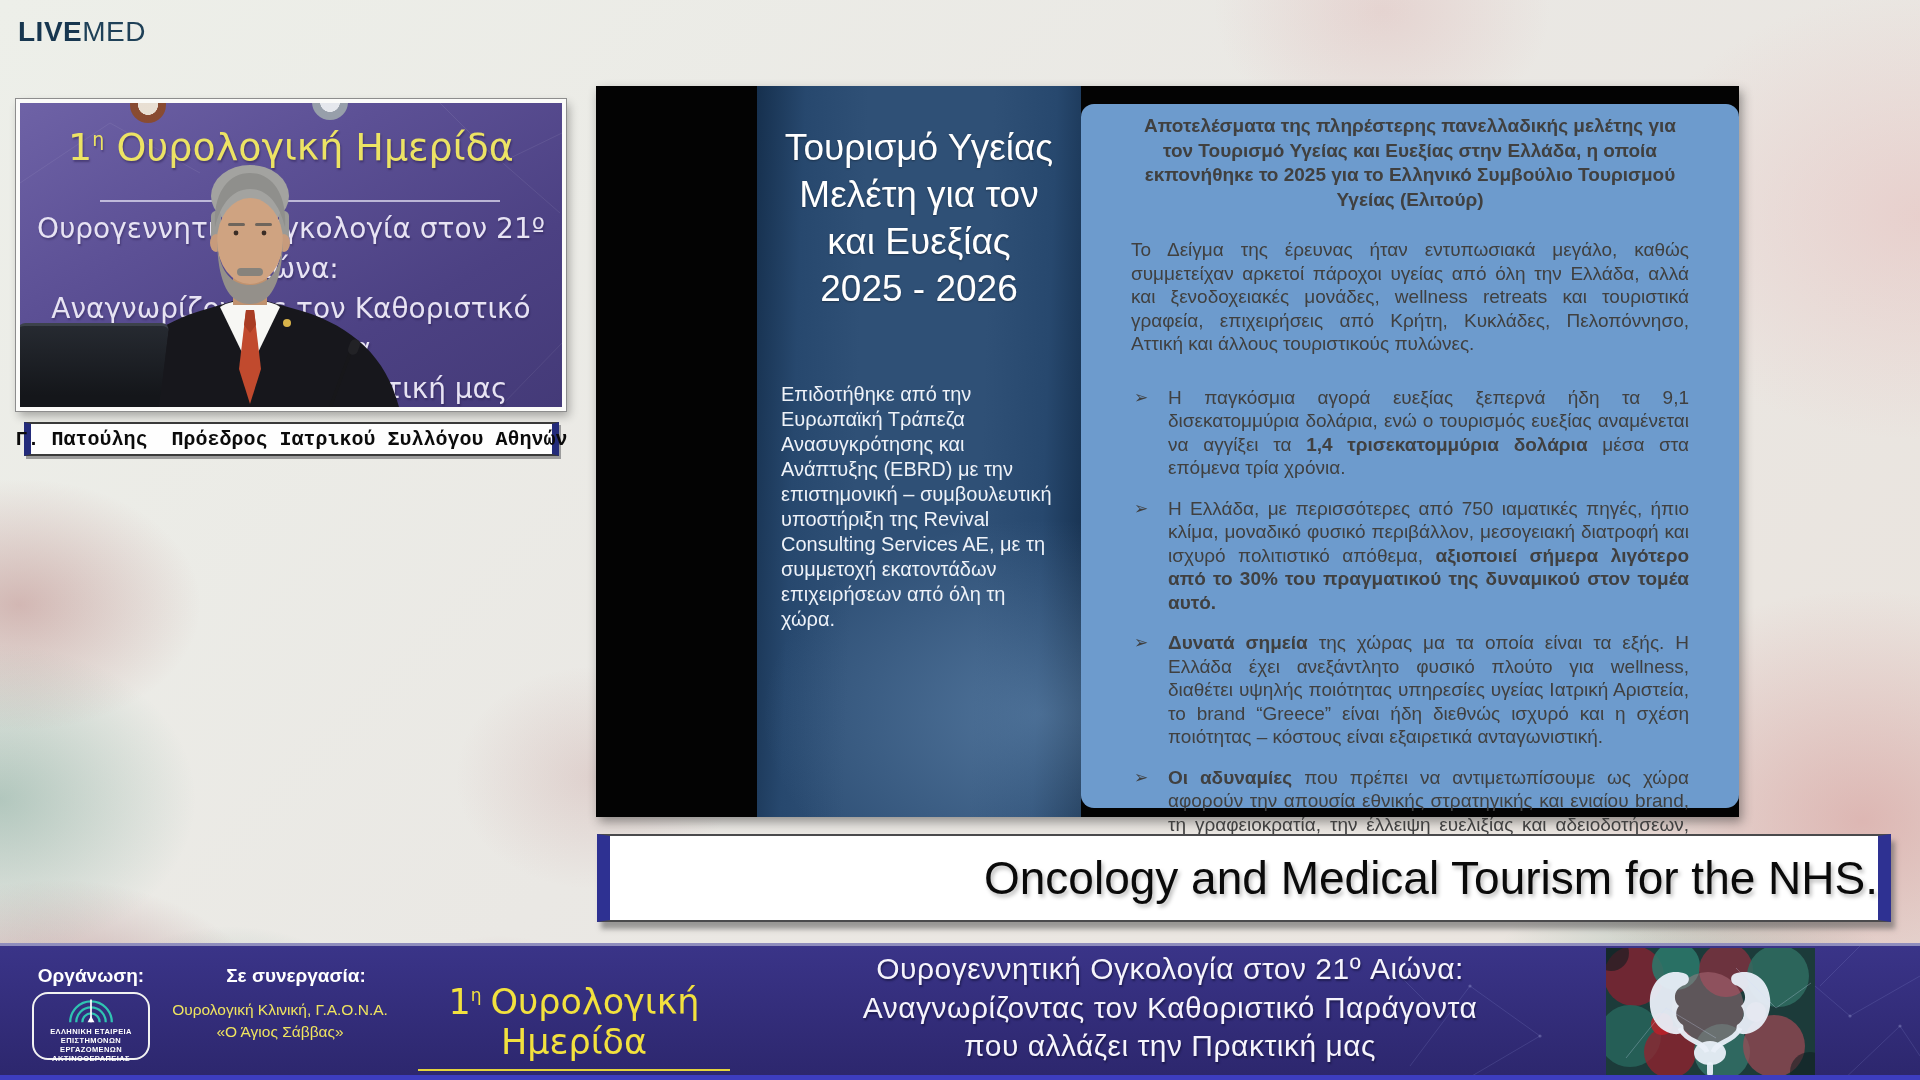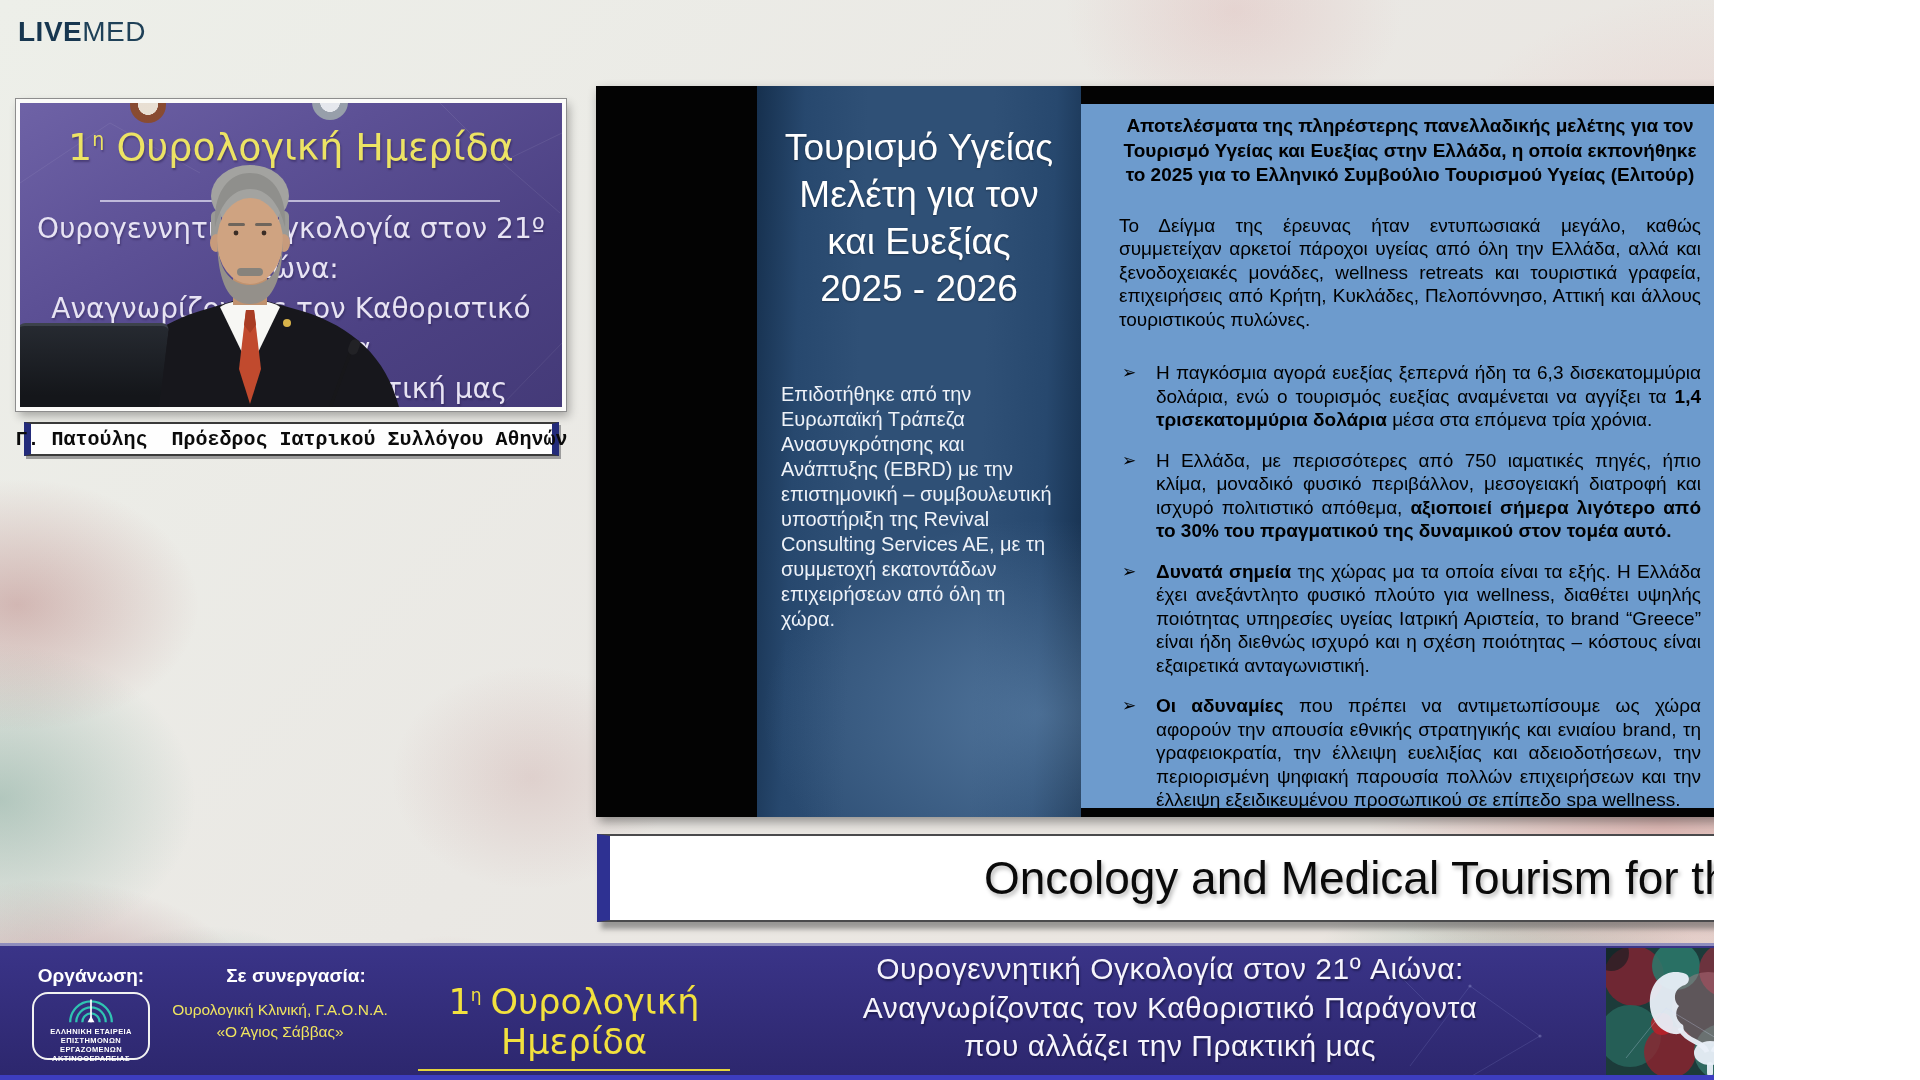--- a/index.html
+++ b/index.html
@@ -1,20 +1,20 @@
 <!DOCTYPE html>
 <html><head>
 <meta charset="utf-8">
 <style>
   * { margin:0; padding:0; box-sizing:border-box; }
   html,body { width:1920px; height:1080px; overflow:hidden; }
   body { font-family:"Liberation Sans", sans-serif; }
 
   .stage {
-    position:relative; width:1714px; height:1080px; overflow:hidden;
+    position:relative; width:1920px; height:1080px; overflow:hidden;
     background:
       radial-gradient(260px 180px at 1% 56%, rgba(150,60,60,.30), transparent 70%),
       radial-gradient(280px 220px at 0% 74%, rgba(45,115,95,.30), transparent 70%),
       radial-gradient(330px 240px at 3% 97%, rgba(125,35,45,.48), transparent 70%),
       radial-gradient(260px 220px at 12% 100%, rgba(30,95,75,.42), transparent 70%),
       radial-gradient(200px 160px at 26% 97%, rgba(150,60,70,.30), transparent 70%),
       radial-gradient(420px 320px at 100% 20%, rgba(228,172,172,.38), transparent 70%),
       radial-gradient(240px 180px at 72% 1%, rgba(214,150,150,.25), transparent 70%),
       radial-gradient(420px 330px at 97% 76%, rgba(195,95,95,.34), transparent 70%),
       radial-gradient(300px 240px at 88% 94%, rgba(60,125,100,.30), transparent 70%),
@@ -74,21 +74,21 @@
   .sl-left {
     position:absolute; left:161px; top:0; width:324px; height:731px;
     background:
       radial-gradient(430px 300px at 88% 86%, rgba(135,175,215,.38), rgba(135,175,215,0) 65%),
       linear-gradient(92deg, #16304e 0%, #27486e 14%, #2f5076 32%, #2f5076 68%, #27486e 86%, #16304e 100%);
   }
   .sl-title { margin:38px 8px 0; text-align:center; color:#ffffff; font-size:37px; line-height:47px; font-weight:400; text-shadow:0 1px 2px rgba(0,0,0,.35); }
   .sl-note { margin:70px 16px 0 24px; color:#eef2f8; font-size:20px; line-height:25px; }
   .sl-right {
     position:absolute; left:485px; top:18px; width:658px; height:704px;
-    background:#6d9bcd; color:#000000; padding:10px 38px 0;
+    background:#6d9bcd; color:#404040; padding:10px 50px 0;border-radius:13px;
   }
   .rp-header { font-weight:700; font-size:19px; line-height:24.5px; text-align:center; }
   .rp-para { margin-top:26px; font-size:19px; line-height:23.5px; text-align:justify; }
   .rp-bullet { position:relative; margin-top:17px; padding-left:37px; font-size:19px; line-height:23.5px; text-align:justify; }
   .rp-bullet.first { margin-top:30px; }
   .rp-arrow { position:absolute; left:3px; top:0; font-size:17px; }
   .rp-bullet b, .rp-header b { font-weight:700; }
 
   
   .onc {
@@ -194,21 +194,21 @@
         <div>και Ευεξίας</div>
         <div>2025 - 2026</div>
       </div>
       <div class="sl-note">Επιδοτήθηκε από την Ευρωπαϊκή Τράπεζα Ανασυγκρότησης και Ανάπτυξης (EBRD) με την επιστημονική – συμβουλευτική υποστήριξη της Revival Consulting Services AE, με τη συμμετοχή εκατοντάδων επιχειρήσεων από όλη τη χώρα.</div>
     </div>
     <div class="sl-right">
       <div class="rp-header">Αποτελέσματα της πληρέστερης πανελλαδικής μελέτης για τον Τουρισμό Υγείας και Ευεξίας στην Ελλάδα, η οποία εκπονήθηκε το 2025 για το Ελληνικό Συμβούλιο Τουρισμού Υγείας (Ελιτούρ)</div>
       <div class="rp-para">Το Δείγμα της έρευνας ήταν εντυπωσιακά μεγάλο, καθώς συμμετείχαν αρκετοί πάροχοι υγείας από όλη την Ελλάδα, αλλά και ξενοδοχειακές μονάδες, wellness retreats και τουριστικά γραφεία, επιχειρήσεις από Κρήτη, Κυκλάδες, Πελοπόννησο, Αττική και άλλους τουριστικούς πυλώνες.</div>
       <div class="rp-bullet first">
         <span class="rp-arrow">➢</span>
-        <span><span>Η παγκόσμια αγορά ευεξίας ξεπερνά ήδη τα 6,3 δισεκατομμύρια δολάρια, ενώ ο τουρισμός ευεξίας αναμένεται να αγγίξει τα </span><b>1,4 τρισεκατομμύρια δολάρια</b><span> μέσα στα επόμενα τρία χρόνια.</span></span>
+        <span><span>Η παγκόσμια αγορά ευεξίας ξεπερνά ήδη τα 9,1 δισεκατομμύρια δολάρια, ενώ ο τουρισμός ευεξίας αναμένεται να αγγίξει τα </span><b>1,4 τρισεκατομμύρια δολάρια</b><span> μέσα στα επόμενα τρία χρόνια.</span></span>
       </div>
       <div class="rp-bullet">
         <span class="rp-arrow">➢</span>
         <span><span>Η Ελλάδα, με περισσότερες από 750 ιαματικές πηγές, ήπιο κλίμα, μοναδικό φυσικό περιβάλλον, μεσογειακή διατροφή και ισχυρό πολιτιστικό απόθεμα, </span><b>αξιοποιεί σήμερα λιγότερο από το 30% του πραγματικού της δυναμικού στον τομέα αυτό.</b></span>
       </div>
       <div class="rp-bullet">
         <span class="rp-arrow">➢</span>
         <span><b>Δυνατά σημεία</b><span> της χώρας μα τα οποία είναι τα εξής. Η Ελλάδα έχει ανεξάντλητο φυσικό πλούτο για wellness, διαθέτει υψηλής ποιότητας υπηρεσίες υγείας Ιατρική Αριστεία, το brand “Greece” είναι ήδη διεθνώς ισχυρό και η σχέση ποιότητας – κόστους είναι εξαιρετικά ανταγωνιστική.</span></span>
       </div>
       <div class="rp-bullet">

